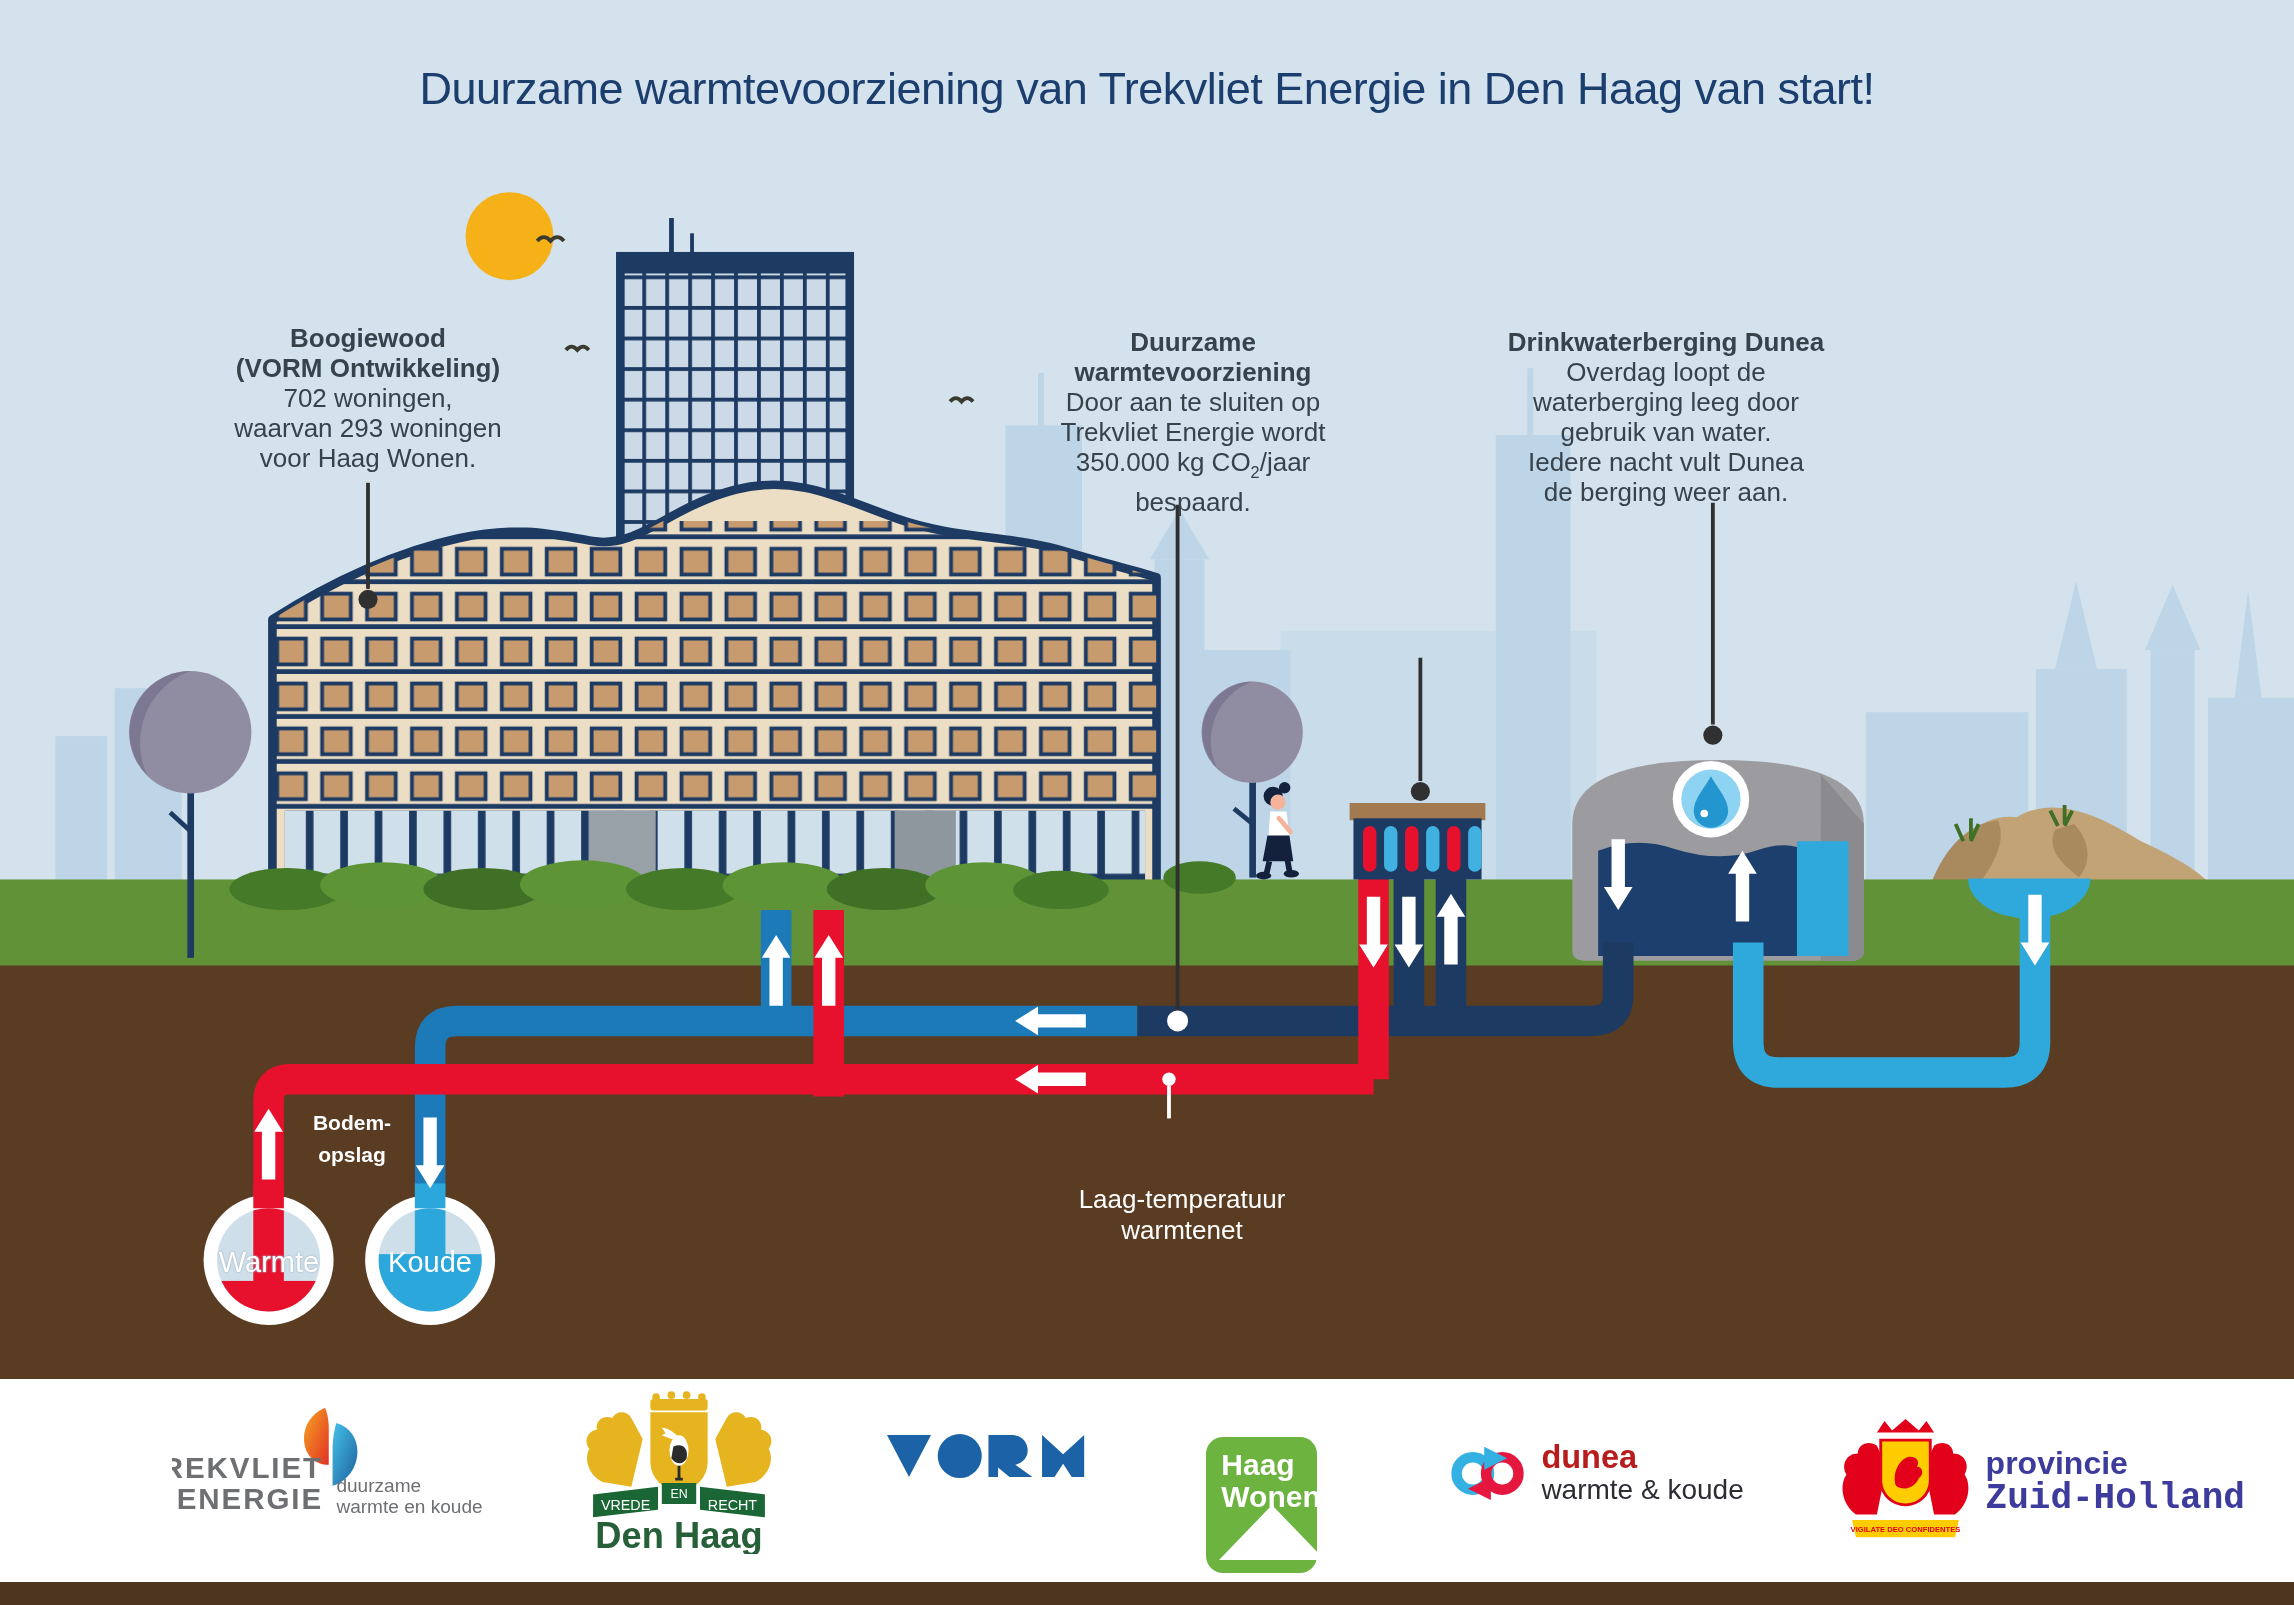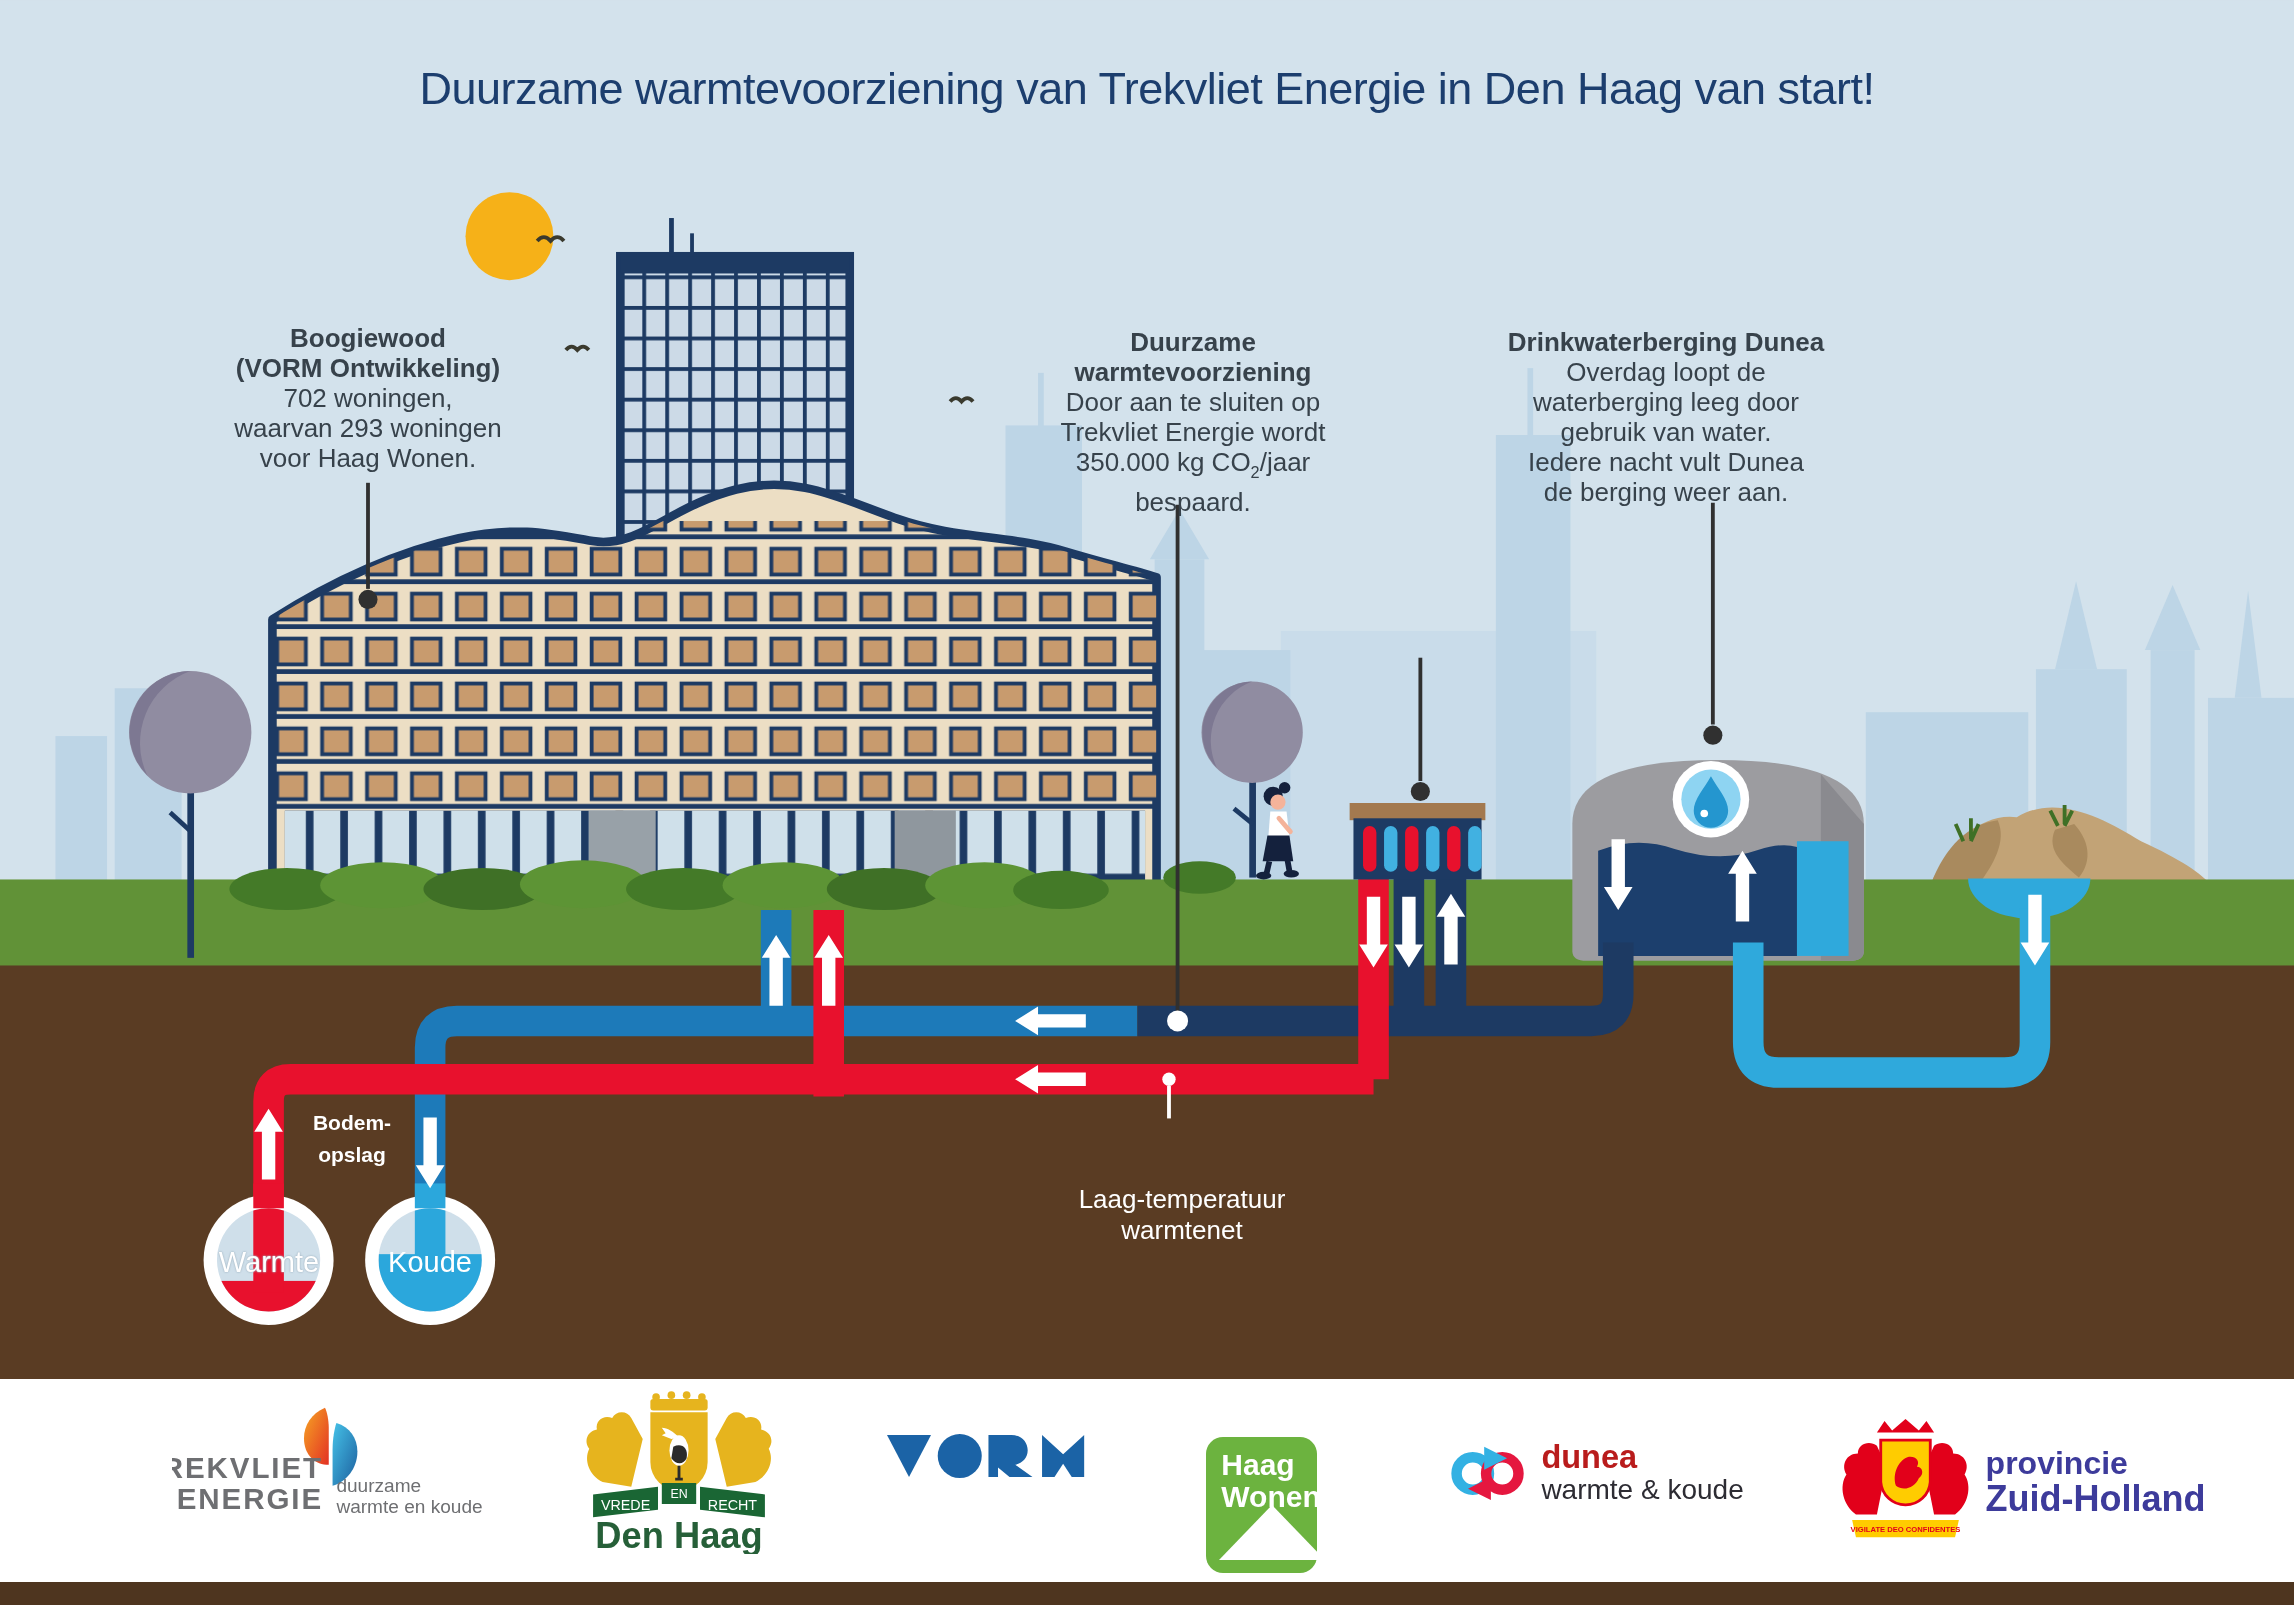--- a/index.html
+++ b/index.html
@@ -28,21 +28,21 @@
     padding:0;box-sizing:border-box;margin-top:40px;}
   .hw-card .hw-text{position:absolute;left:15.3px;top:11.5px;}
   .hw-tri{position:absolute;left:13.4px;bottom:13.4px;width:0;height:0;
     border-left:53px solid transparent;border-right:53px solid transparent;
     border-bottom:55px solid #ffffff;}
   .dunea-row{display:flex;align-items:center;gap:13.4px;}
   .dunea-text .nm{font-size:32.5px;font-weight:bold;color:#b91c1c;line-height:32.5px;}
   .dunea-text .tg{font-size:28px;color:#2d2c33;line-height:31px;}
   .zh-row{display:flex;align-items:center;gap:9.6px;}
   .zh-text .l1{font-size:32px;font-weight:bold;color:#3d3b9b;line-height:34px;}
-  .zh-text .l2{font-size:36px;font-weight:bold;color:#3d3b9b;line-height:38px;}
+  .zh-text .l2{font-size:36px;font-weight:bold;color:#3d3b9b;line-height:38px;font-family:Liberation Mono, monospace;}
   text{font-family:"Liberation Sans",sans-serif;}
 </style>
 </head>
 <body>
 
 <div class="stage">
 
 <svg class="scene" width="2294" height="1606" viewBox="0 0 2400 1680">
   <defs>
     <pattern id="winpat" width="47" height="47" patternUnits="userSpaceOnUse">

